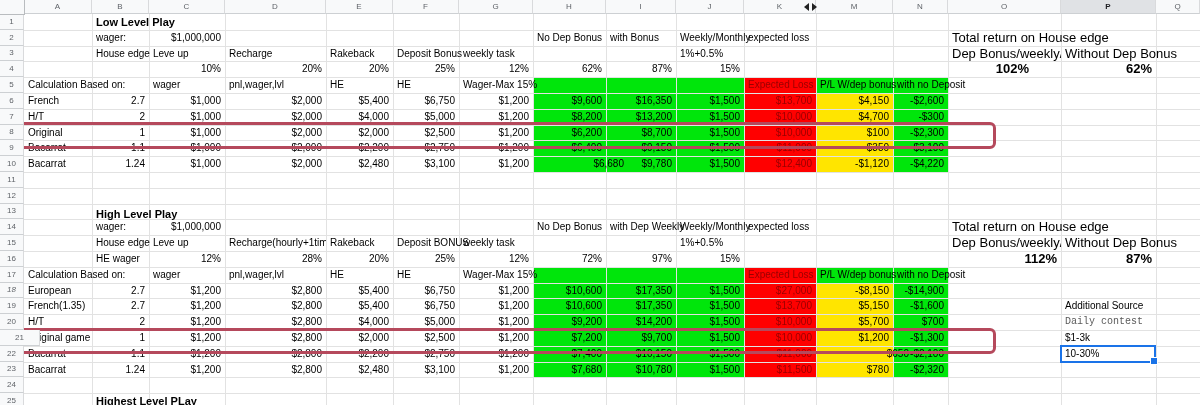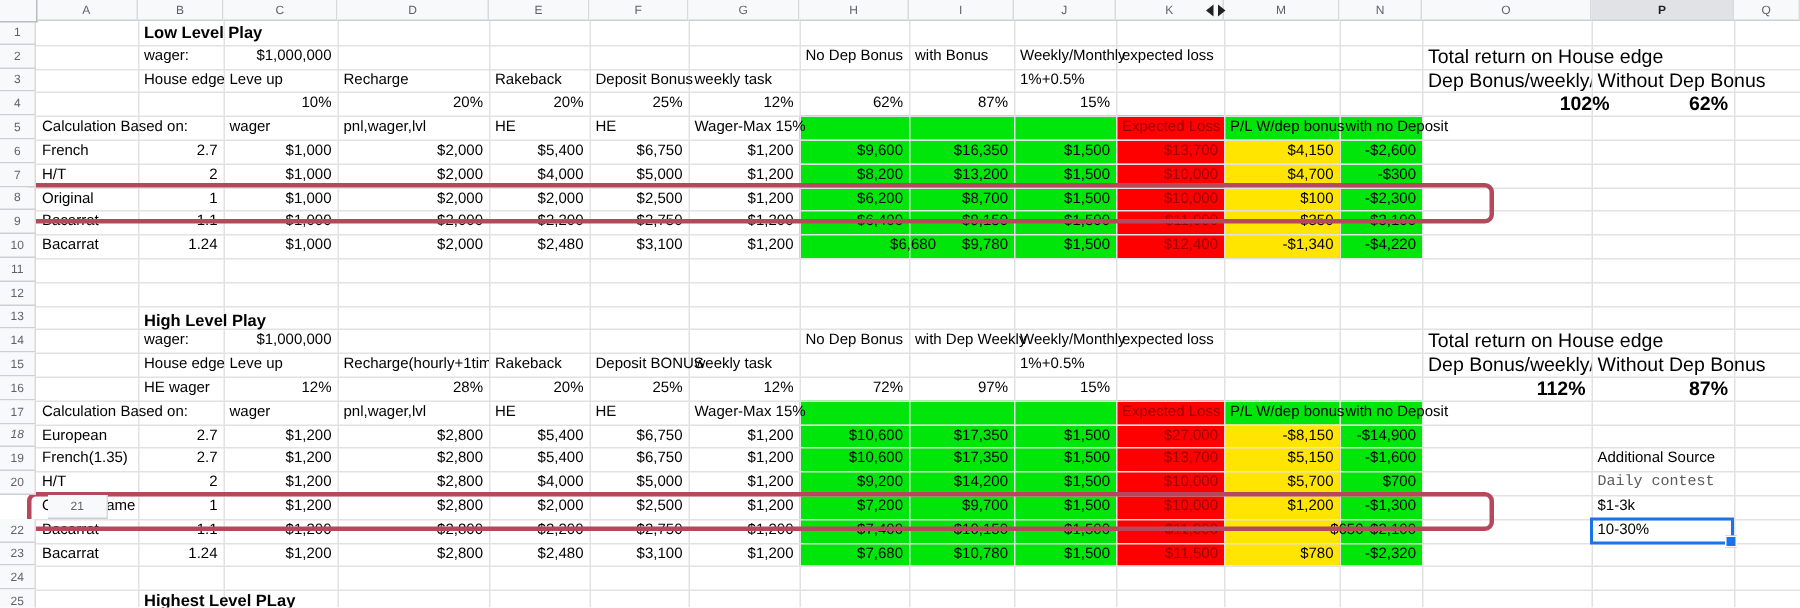--- a/index.html
+++ b/index.html
@@ -80,21 +80,21 @@
     <div class="rowhead" style="left: 0px; top: 172px; width: 24px; height: 15.8px; position: absolute;">11</div>
     <div class="rowhead" style="left: 0px; top: 187.8px; width: 24px; height: 15.8px; position: absolute;">12</div>
     <div class="rowhead" style="left: 0px; top: 203.6px; width: 24px; height: 15.8px; position: absolute;">13</div>
     <div class="rowhead" style="left: 0px; top: 219.4px; width: 24px; height: 15.8px; position: absolute;">14</div>
     <div class="rowhead" style="left: 0px; top: 235.2px; width: 24px; height: 15.8px; position: absolute;">15</div>
     <div class="rowhead" style="left: 0px; top: 251px; width: 24px; height: 15.8px; position: absolute;">16</div>
     <div class="rowhead" style="left: 0px; top: 266.8px; width: 24px; height: 15.8px; position: absolute;">17</div>
     <div class="rowhead" style="left: 0px; top: 282.6px; width: 24px; height: 15.8px; position: absolute; font-style: italic;">18</div>
     <div class="rowhead" style="left: 0px; top: 298.4px; width: 24px; height: 15.8px; position: absolute;">19</div>
     <div class="rowhead" style="left: 0px; top: 314.2px; width: 24px; height: 15.8px; position: absolute;">20</div>
-    <div class="rowhead" style="left: 0px; top: 330px; width: 40px; height: 15.8px; position: absolute; margin-left: 32px;">21</div>
+    <div class="rowhead" style="left: 0px; top: 330px; width: 40px; height: 15.8px; position: absolute;">21</div>
     <div class="rowhead" style="left: 0px; top: 345.8px; width: 24px; height: 15.8px; position: absolute;">22</div>
     <div class="rowhead" style="left: 0px; top: 361.6px; width: 24px; height: 15.8px; position: absolute;">23</div>
     <div class="rowhead" style="left: 0px; top: 377.4px; width: 24px; height: 15.8px; position: absolute;">24</div>
     <div class="rowhead" style="left: 0px; top: 393.2px; width: 24px; height: 15.8px; position: absolute;">25</div>
     <div class="vline" style="left: 92px; top: 14px; width: 1px; height: 391px; position: absolute;"></div>
     <div class="vline" style="left: 149px; top: 14px; width: 1px; height: 391px; position: absolute;"></div>
     <div class="vline" style="left: 225px; top: 14px; width: 1px; height: 391px; position: absolute;"></div>
     <div class="vline" style="left: 326px; top: 14px; width: 1px; height: 391px; position: absolute;"></div>
     <div class="vline" style="left: 393px; top: 14px; width: 1px; height: 391px; position: absolute;"></div>
     <div class="vline" style="left: 459px; top: 14px; width: 1px; height: 391px; position: absolute;"></div>
@@ -227,21 +227,21 @@
     <div class="cell big clip" style="left: 948px; top: 45.6px; width: 113px; height: 15.8px; position: absolute;">Dep Bonus/weekly/m</div>
     <div class="cell big" style="left: 1061px; top: 45.6px; width: 95px; height: 15.8px; position: absolute;">Without Dep Bonus</div>
     <div class="cell n" style="left: 149px; top: 61.4px; width: 76px; height: 15.8px; position: absolute;">10%</div>
     <div class="cell n" style="left: 225px; top: 61.4px; width: 101px; height: 15.8px; position: absolute;">20%</div>
     <div class="cell n" style="left: 326px; top: 61.4px; width: 67px; height: 15.8px; position: absolute;">20%</div>
     <div class="cell n" style="left: 393px; top: 61.4px; width: 66px; height: 15.8px; position: absolute;">25%</div>
     <div class="cell n" style="left: 459px; top: 61.4px; width: 74px; height: 15.8px; position: absolute;">12%</div>
     <div class="cell n" style="left: 533px; top: 61.4px; width: 73px; height: 15.8px; position: absolute;">62%</div>
     <div class="cell n" style="left: 606px; top: 61.4px; width: 70px; height: 15.8px; position: absolute;">87%</div>
     <div class="cell n" style="left: 676px; top: 61.4px; width: 68px; height: 15.8px; position: absolute;">15%</div>
-    <div class="cell n bigb" style="left: 964px; top: 61.4px; width: 113px; height: 15.8px; position: absolute; text-align: right;">102%</div>
+    <div class="cell n bigb" style="left: 920px; top: 61.4px; width: 113px; height: 15.8px; position: absolute; text-align: right;">102%</div>
     <div class="cell n bigb" style="left: 1061px; top: 61.4px; width: 95px; height: 15.8px; position: absolute;">62%</div>
     <div class="cell" style="left: 24px; top: 77.2px; width: 68px; height: 15.8px; position: absolute;">Calculation Based on:</div>
     <div class="cell" style="left: 149px; top: 77.2px; width: 76px; height: 15.8px; position: absolute;">wager</div>
     <div class="cell" style="left: 225px; top: 77.2px; width: 101px; height: 15.8px; position: absolute;">pnl,wager,lvl</div>
     <div class="cell" style="left: 326px; top: 77.2px; width: 67px; height: 15.8px; position: absolute;">HE</div>
     <div class="cell" style="left: 393px; top: 77.2px; width: 66px; height: 15.8px; position: absolute;">HE</div>
     <div class="cell" style="left: 459px; top: 77.2px; width: 74px; height: 15.8px; position: absolute;">Wager-Max 15%</div>
     <div class="cell" style="left: 533px; top: 77.2px; width: 73px; height: 15.8px; position: absolute;"></div>
     <div class="cell" style="left: 606px; top: 77.2px; width: 70px; height: 15.8px; position: absolute;"></div>
     <div class="cell" style="left: 676px; top: 77.2px; width: 68px; height: 15.8px; position: absolute;"></div>
@@ -304,21 +304,21 @@
     <div class="cell n" style="left: 92px; top: 156.2px; width: 57px; height: 15.8px; position: absolute;">1.24</div>
     <div class="cell n" style="left: 149px; top: 156.2px; width: 76px; height: 15.8px; position: absolute;">$1,000</div>
     <div class="cell n" style="left: 225px; top: 156.2px; width: 101px; height: 15.8px; position: absolute;">$2,000</div>
     <div class="cell n" style="left: 326px; top: 156.2px; width: 67px; height: 15.8px; position: absolute;">$2,480</div>
     <div class="cell n" style="left: 393px; top: 156.2px; width: 66px; height: 15.8px; position: absolute;">$3,100</div>
     <div class="cell n" style="left: 459px; top: 156.2px; width: 74px; height: 15.8px; position: absolute;">$1,200</div>
     <div class="cell n" style="left: 533px; top: 156.2px; width: 73px; height: 15.8px; position: absolute; margin-left: 22px;">$6,680</div>
     <div class="cell n" style="left: 606px; top: 156.2px; width: 70px; height: 15.8px; position: absolute;">$9,780</div>
     <div class="cell n" style="left: 676px; top: 156.2px; width: 68px; height: 15.8px; position: absolute;">$1,500</div>
     <div class="cell n dr" style="left: 744px; top: 156.2px; width: 72px; height: 15.8px; position: absolute;">$12,400</div>
-    <div class="cell n" style="left: 816px; top: 156.2px; width: 77px; height: 15.8px; position: absolute;">-$1,340</div>
+    <div class="cell n" style="left: 816px; top: 156.2px; width: 77px; height: 15.8px; position: absolute;">-$1,120</div>
     <div class="cell n" style="left: 893px; top: 156.2px; width: 55px; height: 15.8px; position: absolute;">-$4,220</div>
     <div class="cell ttl" style="left: 92px; top: 206px; width: 57px; height: 15.8px; position: absolute;">High Level Play</div>
     <div class="cell" style="left: 92px; top: 219.4px; width: 57px; height: 15.8px; position: absolute;">wager:</div>
     <div class="cell n" style="left: 149px; top: 219.4px; width: 76px; height: 15.8px; position: absolute;">$1,000,000</div>
     <div class="cell" style="left: 533px; top: 219.4px; width: 73px; height: 15.8px; position: absolute;">No Dep Bonus</div>
     <div class="cell" style="left: 606px; top: 219.4px; width: 70px; height: 15.8px; position: absolute;">with Dep Weekly</div>
     <div class="cell" style="left: 676px; top: 219.4px; width: 68px; height: 15.8px; position: absolute;">Weekly/Monthly</div>
     <div class="cell" style="left: 744px; top: 219.4px; width: 72px; height: 15.8px; position: absolute;">expected loss</div>
     <div class="cell big" style="left: 948px; top: 219.4px; width: 113px; height: 15.8px; position: absolute;">Total return on House edge</div>
     <div class="cell" style="left: 92px; top: 235.2px; width: 57px; height: 15.8px; position: absolute;">House edge</div>

